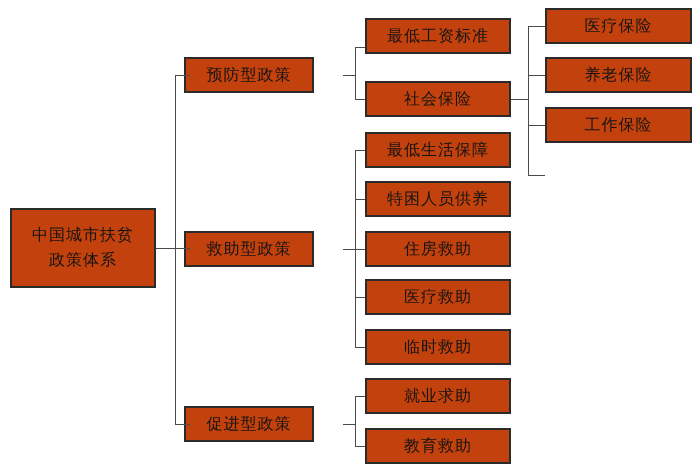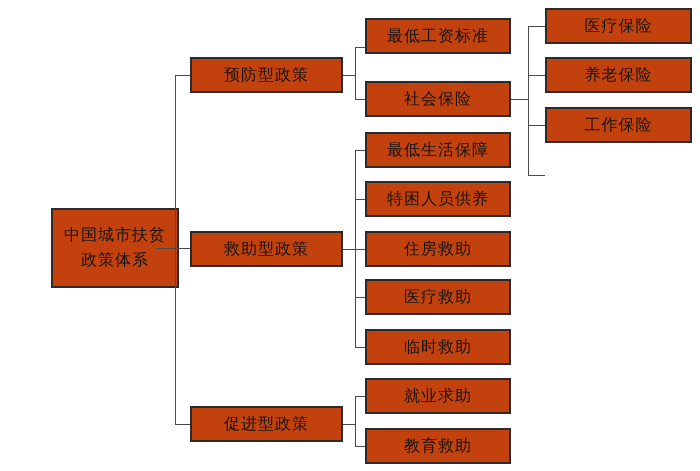--- a/index.html
+++ b/index.html
@@ -18,26 +18,25 @@
     background:#c2410c;
     display:flex;
     align-items:center;
     justify-content:center;
     font-size:16px;
     color:#141414;
     letter-spacing:1px;
     white-space:nowrap;
   }
   .node.root{
-    left:10px;top:208px;width:128px;height:80px;
+    left:10px;top:208px;width:146px;height:80px;
     flex-direction:column;
     line-height:1.55;
-    margin-left:41px;
   }
-  .lv2{left:190px;width:153px;}
+  .lv2{left:184px;width:130px;}
   .lv3{left:365px;width:146px;}
   .lv4{left:545px;width:147px;}
   .hl,.vl{position:absolute;background:#4b4b4b;}
   .hl{height:1px;}
   .vl{width:1px;}
 </style>
 </head>
 <body>
 
 <div class="canvas">

